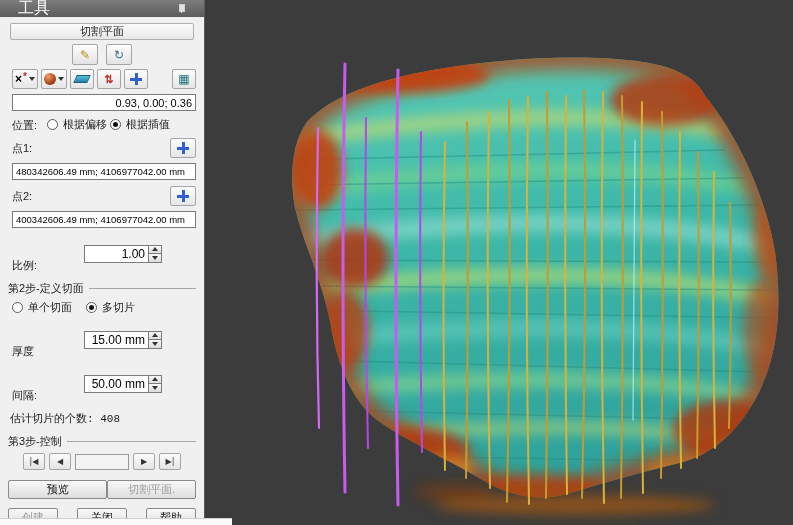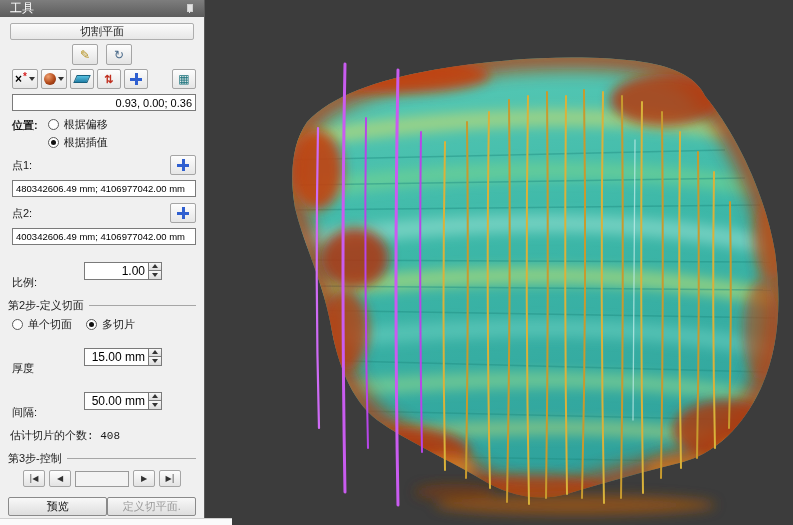--- a/index.html
+++ b/index.html
@@ -15,23 +15,23 @@
 
   
   .panel {
     position:absolute; left:0; top:0; width:205px; height:525px;
     background:#f0f0f0; border-right:1px solid #5a5a5a;
     display:flex; flex-direction:column;
   }
   .titlebar {
     height:17px; flex:0 0 17px;
     background:linear-gradient(#7d7d7d,#5c5c5c);
-    color:#fff; font-size:12px;
+    color:#fff; font-size:16px;
     display:flex; align-items:center; justify-content:space-between;
-    padding:0 10px;
+    padding:0 18px;
   }
   .pin { width:10px; height:11px; position:relative; cursor:pointer; }
   .pin::before { content:""; position:absolute; left:3px; top:1px; width:4px; height:6px; background:#e2e2e2; border:1px solid #cfcfcf; }
   .pin::after  { content:""; position:absolute; left:5px; top:7px; width:1px; height:3px; background:#e2e2e2; }
 
   .panel-body { flex:1; padding:5px 8px 0 8px; overflow:hidden; }
 
   .header-btn {
     height:17px; line-height:15px; text-align:center;
     background:linear-gradient(#fbfbfb,#e7e7e7);
@@ -77,26 +77,26 @@
   .plus-shape::after  { content:""; position:absolute; left:5px; top:0; width:3px; height:12px; background:#2f5fd0; }
   .spacer { flex:1; }
 
   .field {
     width:100%; height:17px; border:1px solid #7a7a7a; background:#fff;
     font-family:"Liberation Sans","DejaVu Sans",sans-serif;
     font-size:9.5px; padding:0 3px; margin-bottom:6px;
   }
   .field.right { text-align:right; font-size:11px; }
 
-  .radios { display:flex; flex-direction:column; gap:3px; }
+  .radios { display:flex; flex-direction:row; gap:3px; }
   .radio-line { display:flex; align-items:center; gap:5px; cursor:pointer; }
   .radio { width:11px; height:11px; border:1px solid #5a5a5a; border-radius:50%; background:#fff; position:relative; flex:0 0 11px; }
   .radio.checked::after { content:""; position:absolute; left:2px; top:2px; right:2px; bottom:2px; background:#101010; border-radius:50%; }
   .pos-row { align-items:flex-start; gap:10px; }
-  .pos-row .plbl { padding-top:1px;font-weight:bold; }
+  .pos-row .plbl { padding-top:1px; }
 
   .pick-btn {
     width:26px; height:20px; padding:0;
     background:linear-gradient(#fdfdfd,#e6e6e6);
     border:1px solid #a5a5a5; border-radius:2px; cursor:pointer;
     display:flex; align-items:center; justify-content:center;
   }
 
   .spinner { display:flex; height:18px; width:78px; }
   .spinner input {
@@ -296,21 +296,21 @@
       <div class="media-row">
         <button class="media-btn">|◀</button>
         <button class="media-btn">◀</button>
         <input class="media-field" disabled="" style="">
         <button class="media-btn">▶</button>
         <button class="media-btn">▶|</button>
       </div>
 
       <div class="action-row">
         <button class="btn wide1">预览</button>
-        <button class="btn wide2 disabled">定义切平面.</button>
+        <button class="btn wide2 disabled">切割平面.</button>
       </div>
 
       <div class="bottom-row">
         <button class="btn disabled">创建</button>
         <button class="btn">关闭</button>
         <button class="btn">帮助</button>
       </div>
 
     </div>
   </div>

